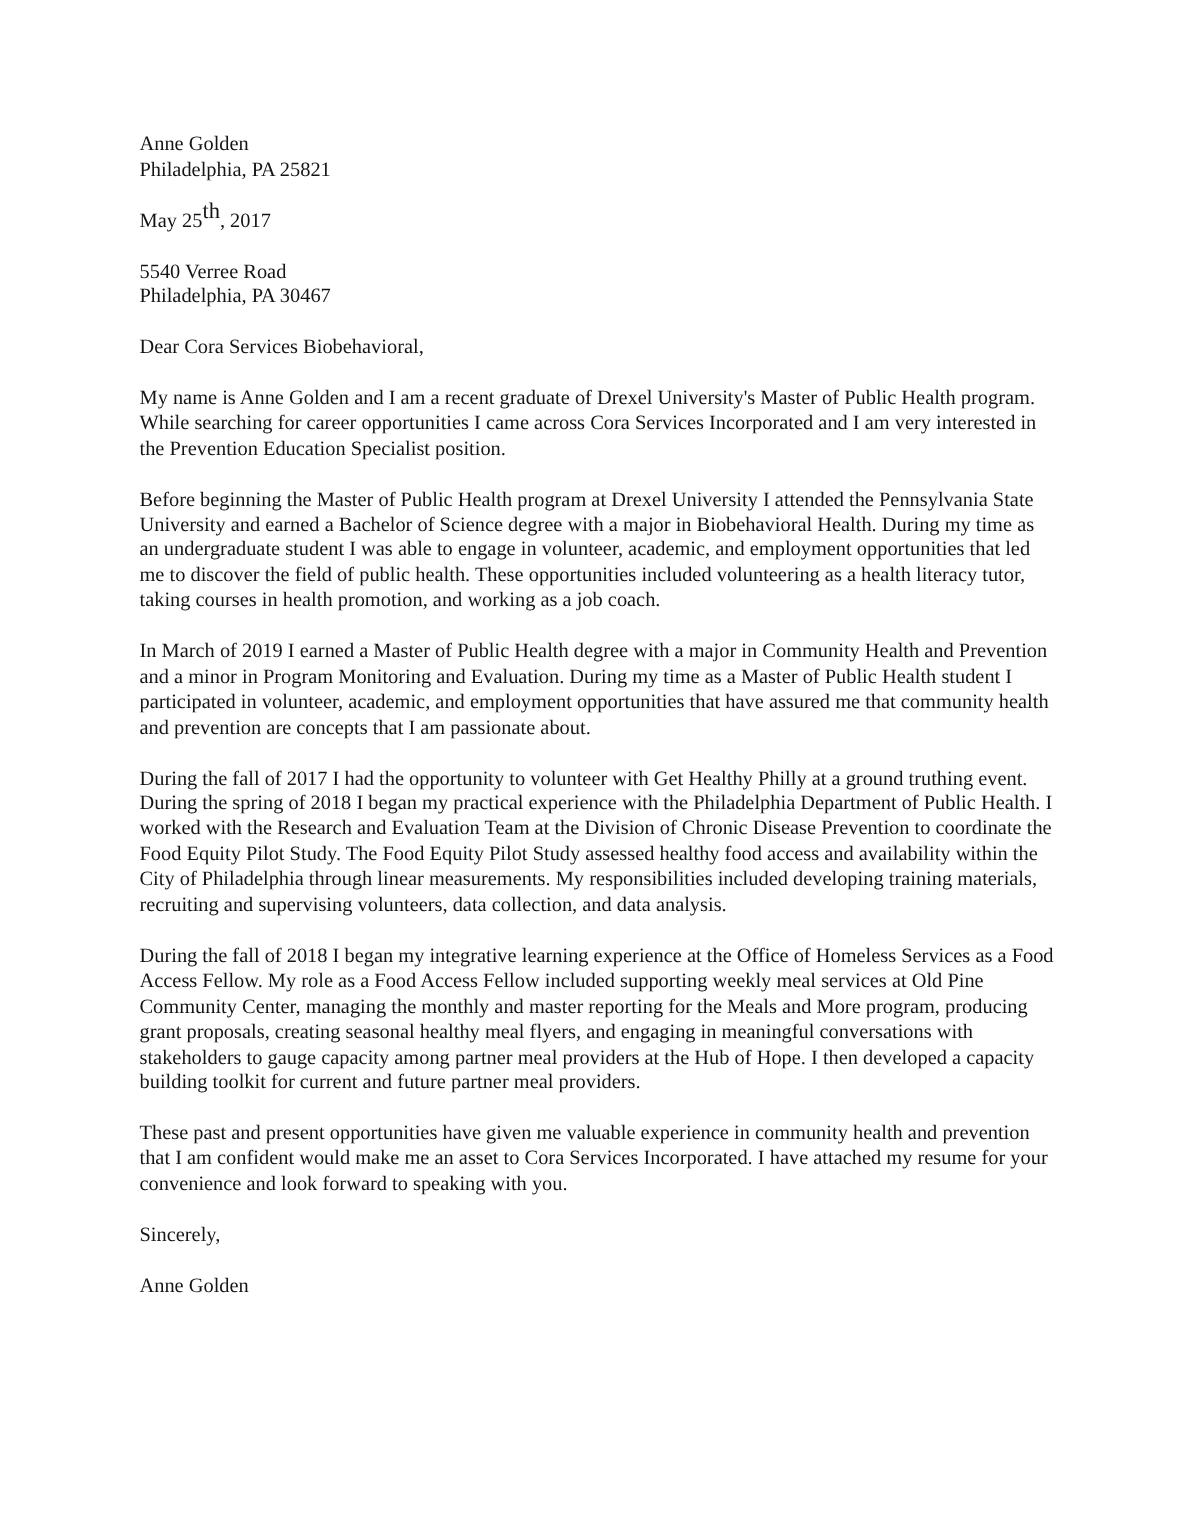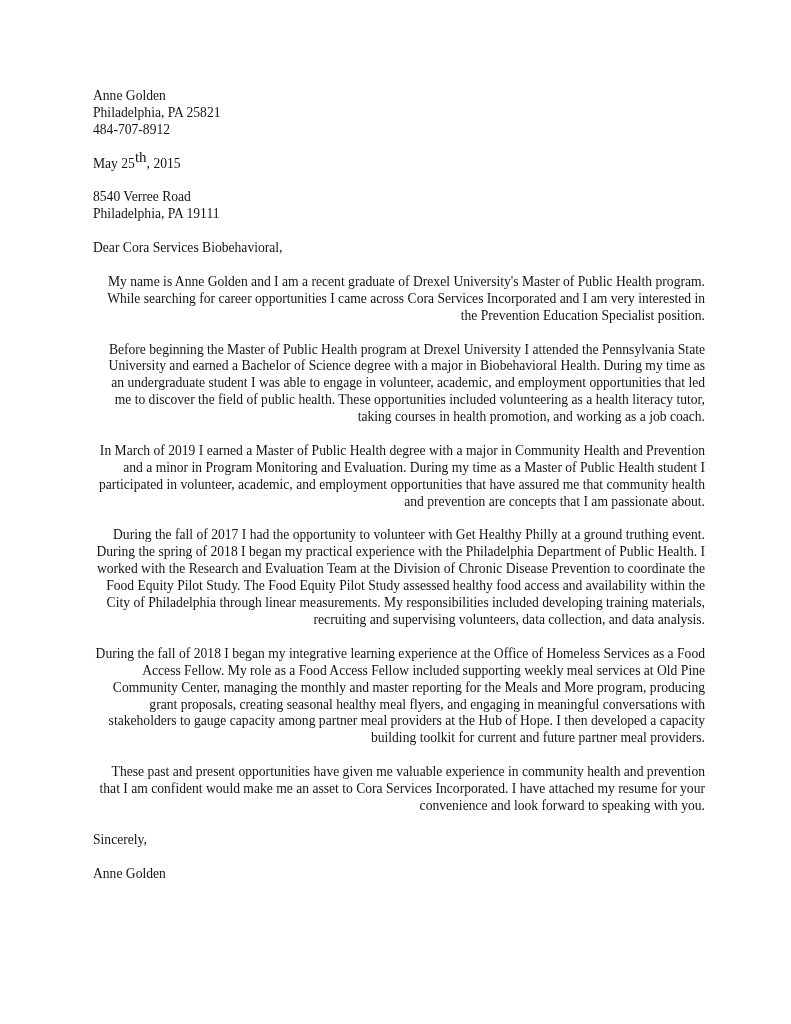--- a/index.html
+++ b/index.html
@@ -20,49 +20,48 @@
     left: 93px;
     top: 88px;
     width: 612px;
     font-size: 13.6px;
     line-height: 16.9px;
     color: #141414;
     -webkit-font-smoothing: antialiased;
   }
   .block { margin-bottom: 16.9px; }
   .block div { white-space: nowrap; }
-  p.para { margin-bottom: 16.9px; text-align: right; }
+  p.para { margin-bottom: 16.9px; text-align: left; }
   sup.ord {
     font-size: 15px;
     line-height: 0;
     vertical-align: super;
   }
   .sig-block { margin-top: 16.9px; }
 </style>
 </head>
 <body>
 
 <div class="page">
   <div class="letter-body">
 
     <div class="block">
       <div>Anne Golden</div>
       <div>Philadelphia, PA 25821</div>
-      <div>484-707-8912</div>
     </div>
 
     <div class="block">
       <div>
-        <span>May 25</span><sup class="ord">th</sup><span>, 2015</span>
+        <span>May 25</span><sup class="ord">th</sup><span>, 2017</span>
       </div>
     </div>
 
     <div class="block">
-      <div>8540 Verree Road</div>
-      <div>Philadelphia, PA 19111</div>
+      <div>5540 Verree Road</div>
+      <div>Philadelphia, PA 30467</div>
     </div>
 
     <div class="block">
       <div>Dear Cora Services Biobehavioral,</div>
     </div>
 
     <p class="para">My name is Anne Golden and I am a recent graduate of Drexel University's Master of Public Health program. While searching for career opportunities I came across Cora Services Incorporated and I am very interested in the Prevention Education Specialist position.</p>
     <p class="para">Before beginning the Master of Public Health program at Drexel University I attended the Pennsylvania State University and earned a Bachelor of Science degree with a major in Biobehavioral Health. During my time as an undergraduate student I was able to engage in volunteer, academic, and employment opportunities that led me to discover the field of public health. These opportunities included volunteering as a health literacy tutor, taking courses in health promotion, and working as a job coach.</p>
     <p class="para">In March of 2019 I earned a Master of Public Health degree with a major in Community Health and Prevention and a minor in Program Monitoring and Evaluation. During my time as a Master of Public Health student I participated in volunteer, academic, and employment opportunities that have assured me that community health and prevention are concepts that I am passionate about.</p>
     <p class="para">During the fall of 2017 I had the opportunity to volunteer with Get Healthy Philly at a ground truthing event. During the spring of 2018 I began my practical experience with the Philadelphia Department of Public Health. I worked with the Research and Evaluation Team at the Division of Chronic Disease Prevention to coordinate the Food Equity Pilot Study. The Food Equity Pilot Study assessed healthy food access and availability within the City of Philadelphia through linear measurements. My responsibilities included developing training materials, recruiting and supervising volunteers, data collection, and data analysis.</p>

